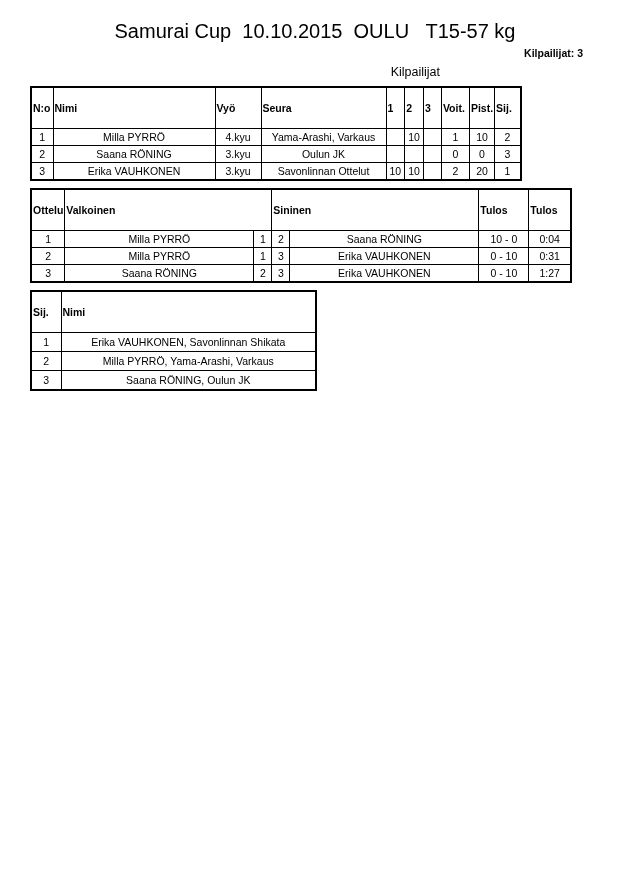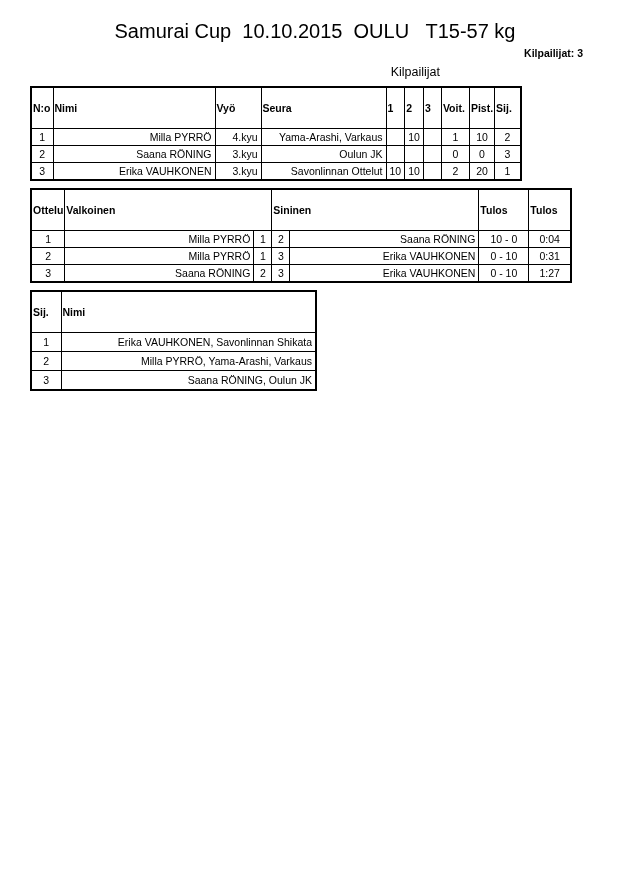--- a/index.html
+++ b/index.html
@@ -51,21 +51,21 @@
     padding: 0 3px;
     overflow: hidden;
     white-space: nowrap;
     vertical-align: middle;
   }
   th {
     font-weight: bold;
     text-align: left;
     padding: 12px 1px;
   }
-  td.l { text-align: right; }
+  td.l { text-align: center; }
   td.c { text-align: center; }
   .t3 td { height: 18px; }
 </style>
 </head>
 <body>
 
 <div class="page">
 
   <h1 class="title">Samurai Cup  10.10.2015  OULU   T15-57 kg</h1>
   <div class="count">Kilpailijat: 3</div>

